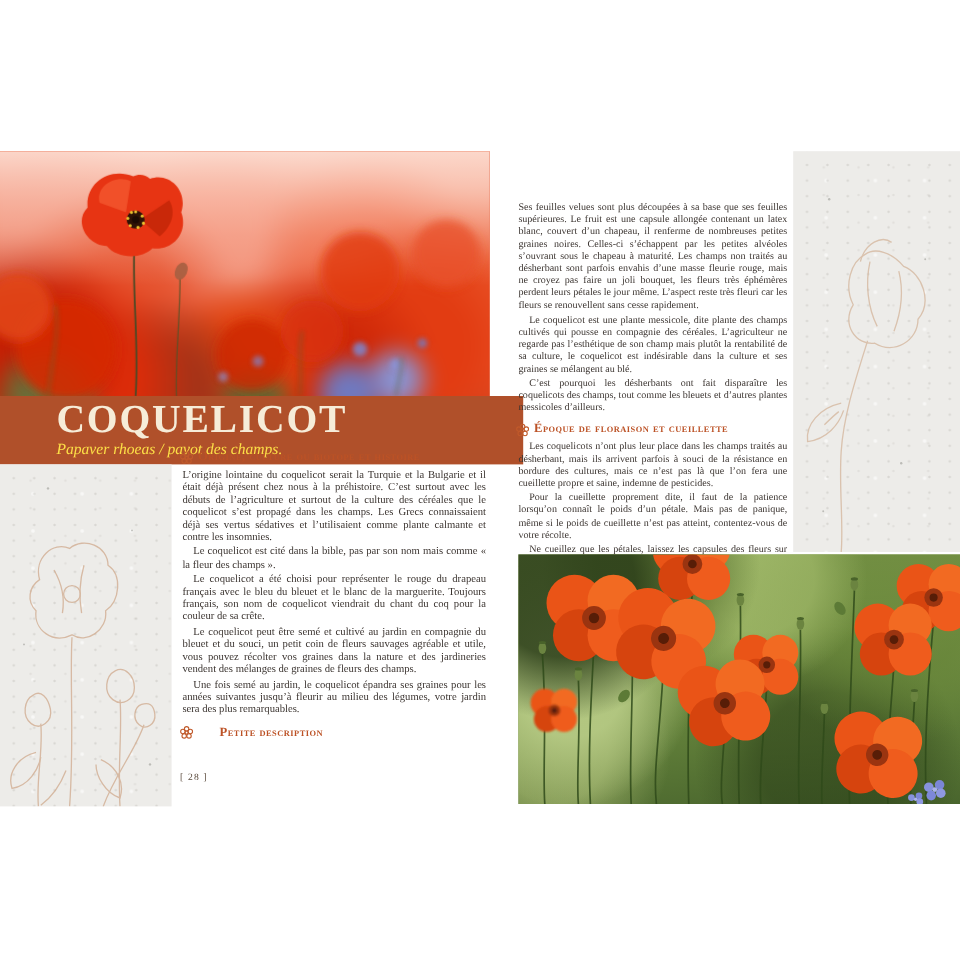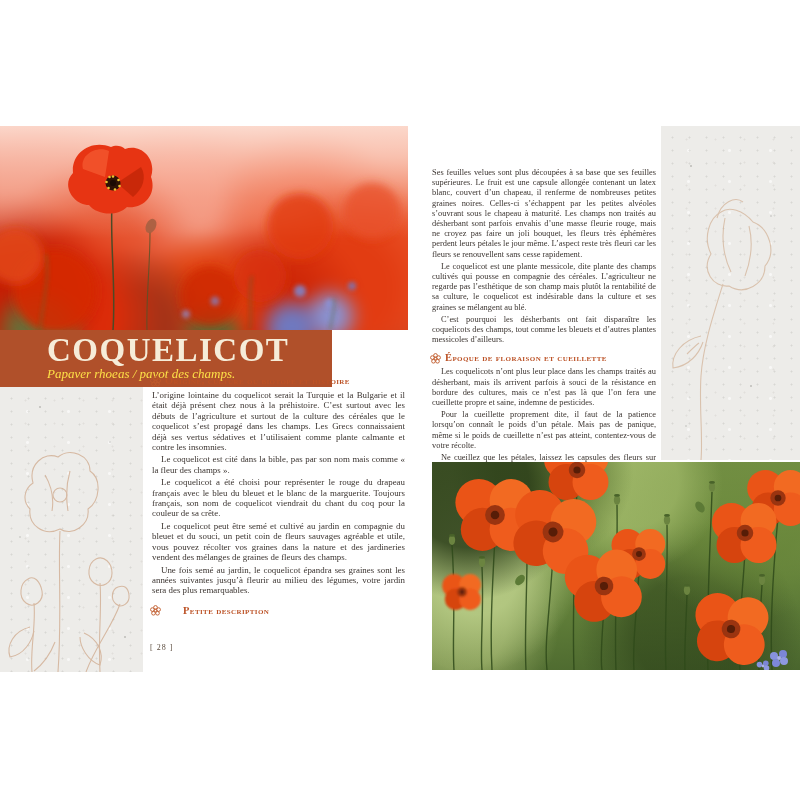--- a/index.html
+++ b/index.html
@@ -23,21 +23,21 @@
       radial-gradient(circle at 94% 64%, #ea552a 0 10%, transparent 24%),
       radial-gradient(circle at 74% 48%, #ee6b47 0 13%, transparent 28%),
       radial-gradient(circle at 26% 62%, #e65531 0 12%, transparent 28%),
       radial-gradient(circle at 45% 38%, #f29279 0 13%, transparent 30%),
       radial-gradient(circle at 10% 40%, #ef9077 0 12%, transparent 28%),
       radial-gradient(circle at 90% 25%, #f2a58d 0 14%, transparent 30%),
       linear-gradient(180deg, #f3b7a4 0%, #ee8465 28%, #e65231 55%, #d23f1f 80%, #bd3d22 100%);}
   .photo-top svg{position:absolute;left:0;top:0;}
 
   
-  .banner{position:absolute;left:0;top:330px;width:332px;height:57px;background:#b0502a;box-sizing:border-box;padding:4px 0 0 47px;}
+  .banner{position:absolute;left:0;top:330px;width:436px;height:57px;background:#b0502a;box-sizing:border-box;padding:4px 0 0 47px;}
   .banner .title{font-weight:bold;font-size:33px;line-height:32px;letter-spacing:1.5px;color:#f6ecd8;}
   .banner .subtitle{font-style:italic;font-size:13px;line-height:14px;color:#fde047;margin-top:1px;}
 
   
   .paper{position:absolute;background-color:#edecE9;background-color:#edece9;
     background-image:
       radial-gradient(circle, rgba(110,105,95,.16) .6px, transparent 1.4px),
       radial-gradient(circle, rgba(120,110,100,.10) .6px, transparent 1.4px),
       radial-gradient(circle, rgba(255,255,255,.6) 1px, transparent 2px);
     background-size:17px 13px, 29px 23px, 41px 31px;
@@ -188,21 +188,21 @@
             <circle cx="6" cy="6" r="1.4"></circle>
         </g>
       </svg>
       <span>Origine, culture ou biotope et histoire</span>
     </h3>
     <div>
         <p class="para">L’origine lointaine du coquelicot serait la Turquie et la Bulgarie et il était déjà présent chez nous à la préhistoire. C’est surtout avec les débuts de l’agriculture et surtout de la culture des céréales que le coquelicot s’est propagé dans les champs. Les Grecs connaissaient déjà ses vertus sédatives et l’utilisaient comme plante calmante et contre les insomnies.</p>
         <p class="para ind">Le coquelicot est cité dans la bible, pas par son nom mais comme « la fleur des champs ».</p>
         <p class="para ind">Le coquelicot a été choisi pour représenter le rouge du drapeau français avec le bleu du bleuet et le blanc de la marguerite. Toujours français, son nom de coquelicot viendrait du chant du coq pour la couleur de sa crête.</p>
         <p class="para ind">Le coquelicot peut être semé et cultivé au jardin en compagnie du bleuet et du souci, un petit coin de fleurs sauvages agréable et utile, vous pouvez récolter vos graines dans la nature et des jardineries vendent des mélanges de graines de fleurs des champs.</p>
-        <p class="para ind">Une fois semé au jardin, le coquelicot épandra ses graines sont les années suivantes jusqu’à fleurir au milieu des légumes, votre jardin sera des plus remarquables.</p>
+        <p class="para ind">Une fois semé au jardin, le coquelicot épandra ses graines pour les années suivantes jusqu’à fleurir au milieu des légumes, votre jardin sera des plus remarquables.</p>
       </div>
 
     <h3 class="sec gap">
       <svg class="orn" viewBox="0 0 12 12">
         <g stroke="#c05a2b" stroke-width="1" fill="none">
           <circle cx="6" cy="2.6" r="2"></circle>
             <circle cx="9.4" cy="5" r="2"></circle>
             <circle cx="8.2" cy="9" r="2"></circle>
           <circle cx="3.8" cy="9" r="2"></circle>
             <circle cx="2.6" cy="5" r="2"></circle>

